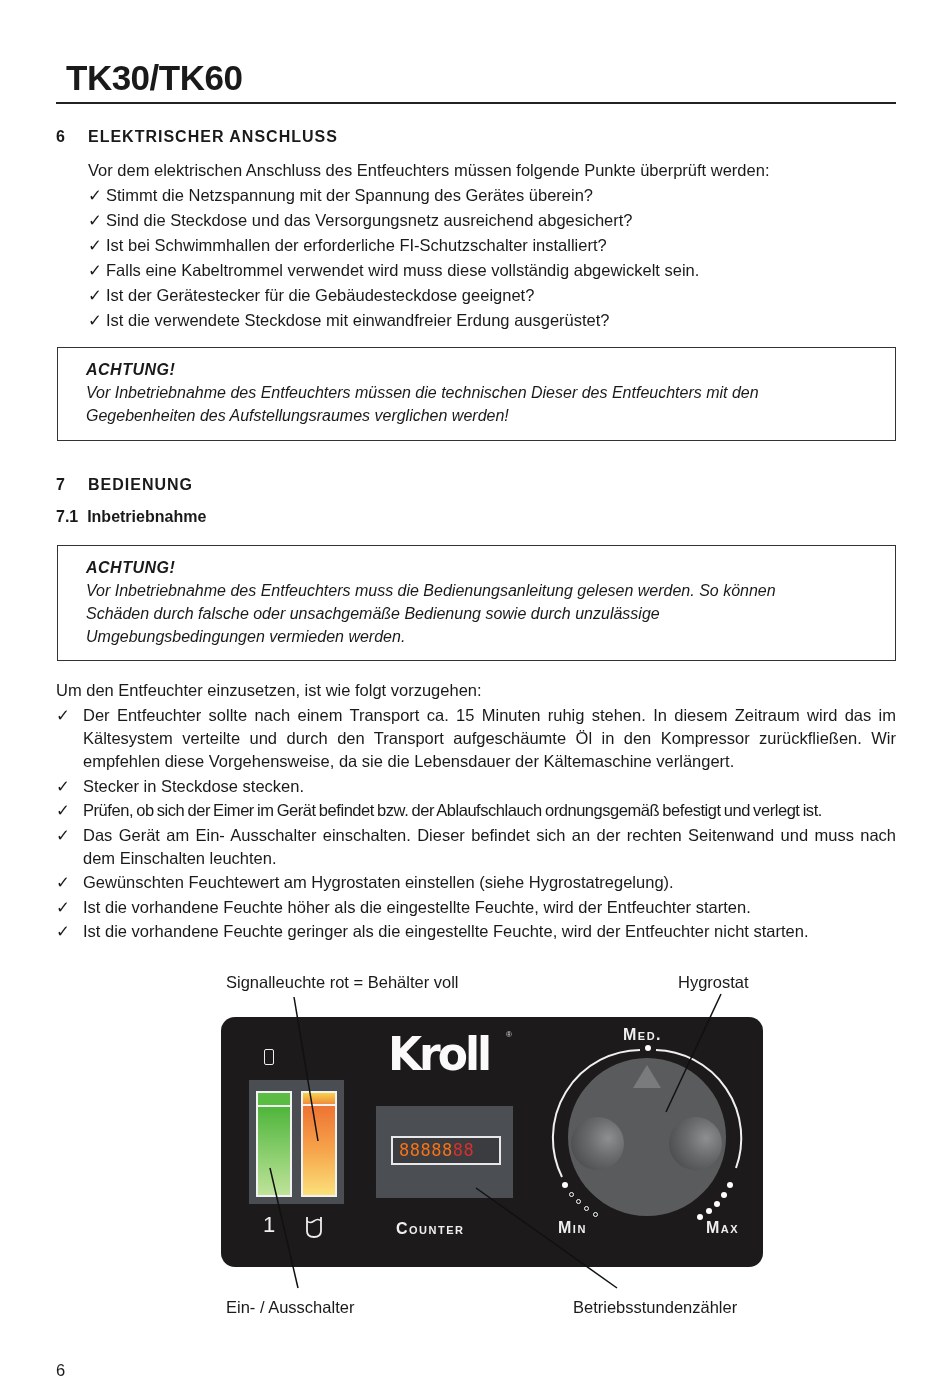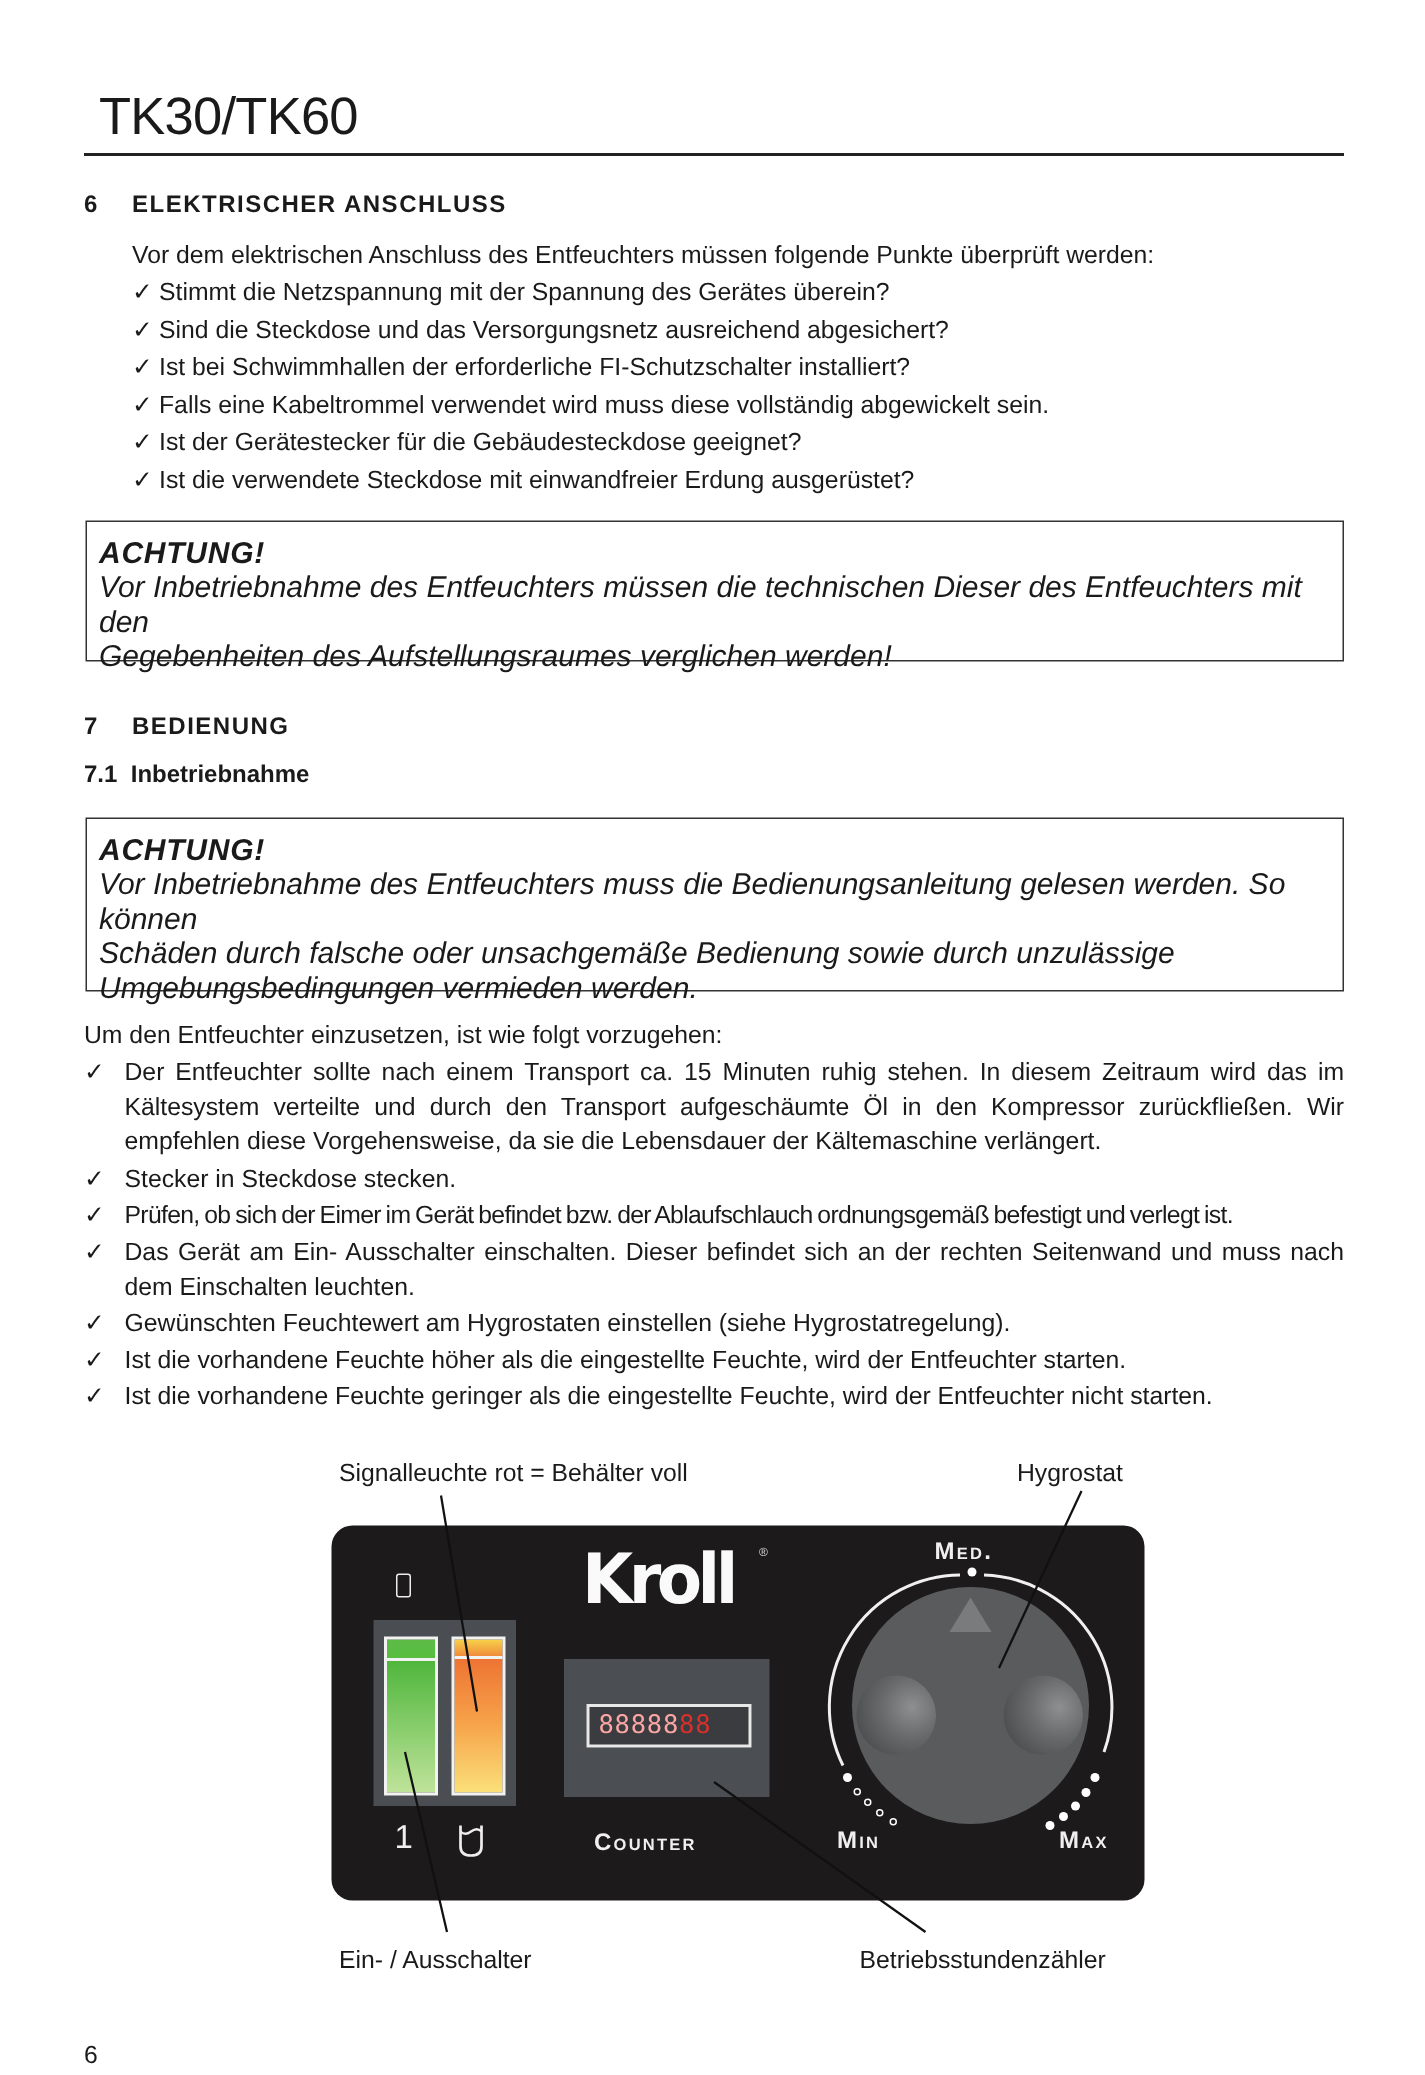--- a/index.html
+++ b/index.html
@@ -1,44 +1,44 @@
 <!DOCTYPE html>
 <html><head>
 <meta charset="utf-8">
 <style>
   html, body { margin: 0; padding: 0; background: #ffffff; }
   body { width: 950px; height: 1383px; position: relative; overflow: hidden;
          font-family: "Liberation Sans", sans-serif; color: #1a1a1a; }
   .abs { position: absolute; }
-  .title { left: 66px; top: 58px; font-size: 35px; font-weight: normal; letter-spacing: -0.5px; }
+  .title { left: 66px; top: 58px; font-size: 35px; font-weight: bold; letter-spacing: -0.5px; }
   .rule { left: 56px; top: 102px; width: 840px; height: 2px; background: #222; }
   .h1 { font-size: 16px; font-weight: bold; letter-spacing: 1px; }
   .h1 .num { position: absolute; left: 0; }
   .h1 .txt { position: absolute; left: 32px; white-space: nowrap; }
   .p { font-size: 16.5px; line-height: 25px; white-space: nowrap; }
   .check-list { list-style: none; margin: 0; padding: 0; }
   .check-list li { font-size: 16.5px; line-height: 25px; white-space: nowrap; }
   .ck { display: inline-block; width: 18px; }
-  .box { border: 1.5px solid #333; box-sizing: border-box; padding: 10px 8px; font-style: italic; font-size: 20px; line-height: 23px; }
+  .box { border: 1.5px solid #333; box-sizing: border-box; padding: 10px 28px; font-style: italic; font-size: 16px; line-height: 23px; }
   .box .head { font-weight: bold; font-style: italic; letter-spacing: 0.5px; }
   .list2 { list-style: none; margin: 0; padding: 0; width: 840px; }
   .list2 li { position: relative; padding-left: 27px; font-size: 16.5px; line-height: 23px; margin-bottom: 1.5px; text-align: justify; }
   .list2 li .ck2 { position: absolute; left: 0; top: 0; }
   .cap { font-size: 16.5px; white-space: nowrap; }
   
   .panel { left: 221px; top: 1017px; width: 542px; height: 250px; background: #1c1a1b; border-radius: 14px; }
   .sw-bg { left: 249px; top: 1080px; width: 95px; height: 124px; background: #4a4d51; }
   .sw-green { left: 256px; top: 1091px; width: 36px; height: 106px; border: 2px solid #f2f2f2; box-sizing: border-box;
               background: linear-gradient(180deg, #5dbb47 0%, #57be3f 12%, #f2f2f2 12%, #f2f2f2 14%, #4fb63c 14%, #bfe39a 100%); }
   .sw-orange { left: 301px; top: 1091px; width: 36px; height: 106px; border: 2px solid #f2f2f2; box-sizing: border-box;
               background: linear-gradient(180deg, #f7d24a 0%, #f08a3b 11%, #f2f2f2 11%, #f2f2f2 13%, #ee7433 13%, #f6a34a 55%, #fbe07a 100%); }
   .counter-bg { left: 376px; top: 1106px; width: 137px; height: 92px; background: #4b4e52; }
   .counter-disp { left: 391px; top: 1136px; width: 110px; height: 29px; border: 2px solid #e8e8e8; box-sizing: border-box; background: #3a3c40;
                   font-family: "DejaVu Sans Mono", monospace; font-size: 17px; line-height: 25px; padding-left: 6px; letter-spacing: 0.5px; }
-  .counter-disp .blk { color: #fca5a5; }
+  .counter-disp .blk { color: #f97316; }
   .counter-disp .red { color: #d9302c; }
   .panel-label { color: #f0f0f0; font-weight: bold; font-variant: small-caps; letter-spacing: 1.5px; font-size: 16px; }
   .logo { left: 388px; top: 1032px; color: #fafafa; font-family: "DejaVu Sans", sans-serif; font-weight: bold; font-size: 44px;
           letter-spacing: -3px; line-height: 44px; transform: scaleY(1.05); }
   .reg { left: 506px; top: 1030px; color: #ddd; font-size: 8px; }
   .knob { left: 568px; top: 1058px; width: 158px; height: 158px; border-radius: 50%; background: #5a5b5d; }
   .knob-btn { width: 53px; height: 53px; border-radius: 50%;
               background: radial-gradient(circle at 70% 40%, #8e8f91 0%, #6a6b6d 40%, #3f4042 100%); }
   .dot-w { position: absolute; width: 6px; height: 6px; border-radius: 50%; background: #fff; }
   .dot-o { position: absolute; width: 5px; height: 5px; border-radius: 50%; border: 1.3px solid #fff; box-sizing: border-box; }

